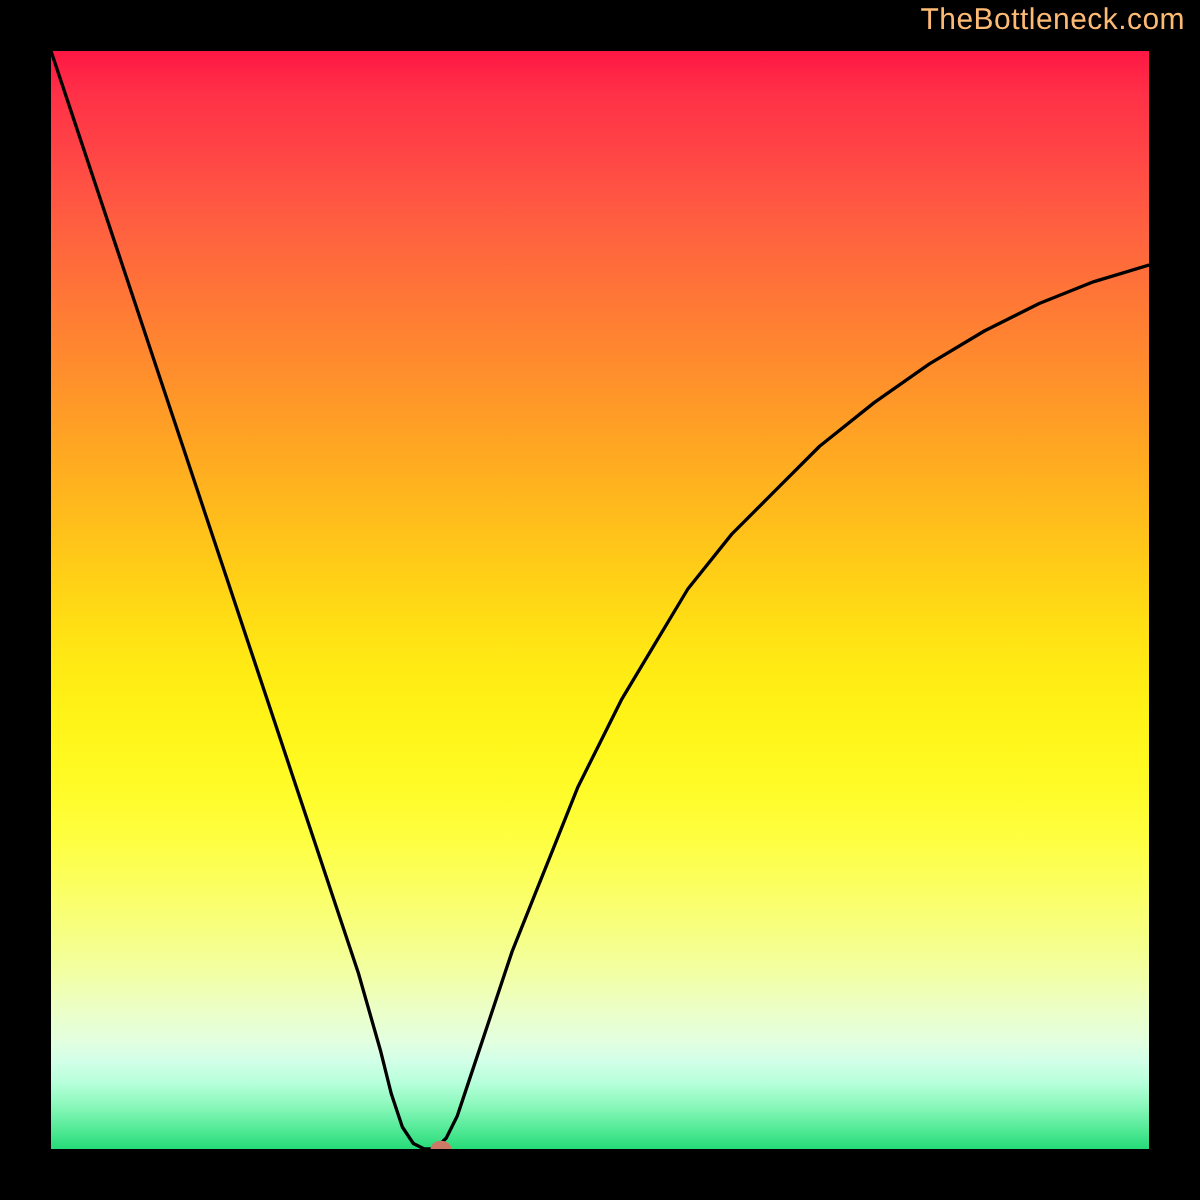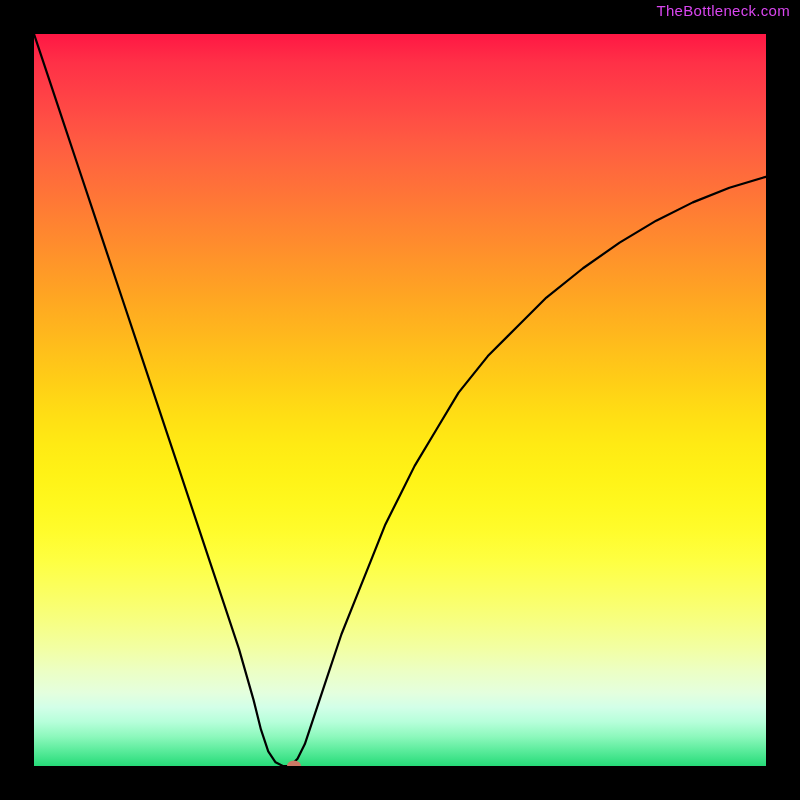--- a/index.html
+++ b/index.html
@@ -16,22 +16,22 @@
     left: 0;
     top: 0;
     width: 800px;
     height: 800px;
     background: #000;
   }
   .watermark {
     position: absolute;
     top: 2px;
     right: 10px;
-    color: #d946ef;
-    font-size: 15px;
+    color: #fdba74;
+    font-size: 20px;
     font-weight: 500;
     letter-spacing: 0.3px;
     z-index: 10;
   }
   .plot-area {
     position: absolute;
     left: 34px;
     top: 34px;
     width: 732px;
     height: 732px;

